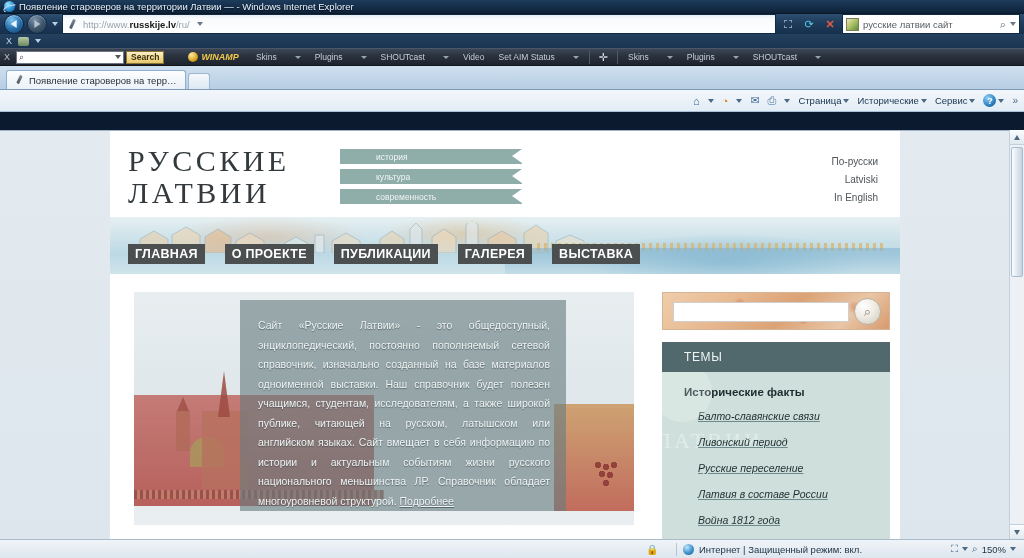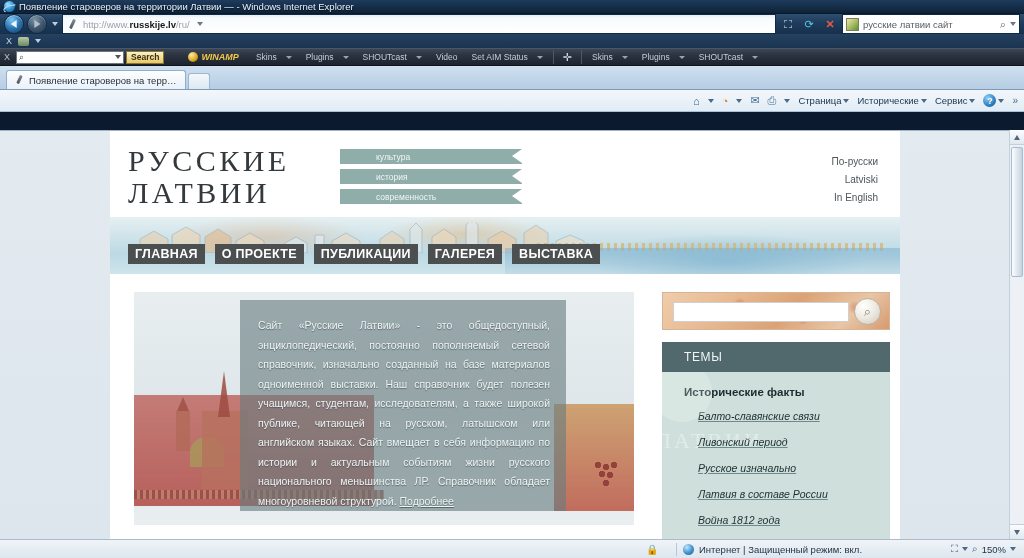--- a/index.html
+++ b/index.html
@@ -139,21 +139,21 @@
     height:13px;background:linear-gradient(180deg,#fbf1c8,#e8c96a);
     border:1px solid #8c7434; color:#3a2f10; font-size:8.5px; font-weight:bold;
     padding:0 4px; display:flex;align-items:center; margin-left:2px;
   }
   .winamp .brand {
     display:flex;align-items:center;gap:3px;margin-left:6px;margin-right:10px;
     color:#f1c84a; font-size:9px; font-weight:bold; font-style:italic;padding-left:18px;
   }
   .winamp .brand .orb{width:10px;height:10px;border-radius:50%;background:radial-gradient(circle at 35% 30%,#ffe9a8,#d8a61c 60%,#6c4f08);}
   .winamp .mi {
-    color:#c3ccd8; font-size:8.5px; padding:0 7px; display:flex;align-items:center;gap:9px;white-space:nowrap;
+    color:#c3ccd8; font-size:8.5px; padding:0 7px; display:flex;align-items:center;gap:18px;white-space:nowrap;
   }
   .winamp .mi i{width:0;height:0;border-left:3px solid transparent;border-right:3px solid transparent;border-top:3px solid #98a4b3;display:block;}
   .winamp .sep { width:1px;height:14px;background:#4d5768;margin:0 3px;}
   .winamp .plus{color:#cfd8e3;font-size:11px;padding:0 6px;}
 
   
   .tabstrip {
     height: 24px;
     background: linear-gradient(180deg,#cfe0f0 0%, #b6cde3 100%);
     display:flex; align-items:flex-end; padding-left:6px; gap:2px;
@@ -248,21 +248,21 @@
   }
   .nav-banner .bridge {
     position:absolute; left:54%; right:2%; top:26px; height:8px;
     background: repeating-linear-gradient(90deg,#d9b46a 0 3px, transparent 3px 7px);
     opacity:.75;
   }
   .nav-banner .water {
     position:absolute; left:50%; right:0; bottom:0; height:26px;
     background: linear-gradient(180deg, rgba(125,176,206,.55), rgba(160,200,222,.25));
   }
-  .navmenu { position:absolute; left:18px; bottom:10px; display:flex; gap:10px; }
+  .navmenu { position:absolute; left:18px; bottom:10px; display:flex; gap:20px; }
   .navmenu a {
     background:#4b4f50; color:#fff; font-size:12.5px; font-weight:bold;
     padding:3px 7px; text-decoration:none; letter-spacing:.3px;
   }
 
   
   .content { display:flex; padding: 18px 0 0 24px; gap: 28px; }
 
   
   .hero {
@@ -551,24 +551,24 @@
 
       <div class="site">
 
         <div class="site-header">
           <div class="logo">
             <div class="l1">РУССКИЕ</div>
             <div class="l2">ЛАТВИИ</div>
           </div>
           <div class="ribbons">
             <div class="ribbon">
-                <span>культура</span>
+                <span>история</span>
               </div>
             <div class="ribbon">
-                <span>история</span>
+                <span>культура</span>
               </div>
             <div class="ribbon">
                 <span>современность</span>
               </div>
           </div>
           <div class="langs">
             <a href="#">По-русски</a>
             <a href="#">Latviski</a>
             <a href="#">In English</a>
           </div>
@@ -633,21 +633,21 @@
             <div class="temy-head">
               <span>ТЕМЫ</span>
             </div>
 
             <div class="temy-body">
               <div class="inner">
                 <div class="temy-title">Исторические факты</div>
                 <ul>
                   <li><a href="#">Балто-славянские связи</a></li>
                   <li><a href="#">Ливонский период</a></li>
-                  <li><a href="#">Русское изначально</a></li>
+                  <li><a href="#">Русские переселение</a></li>
                   <li><a href="#">Латвия в составе России</a></li>
                   <li><a href="#">Война 1812 года</a></li>
                   <li><a href="#">Национальное пробуждение</a></li>
 
                 </ul>
               </div>
             </div>
           </div>
 
         </div>

